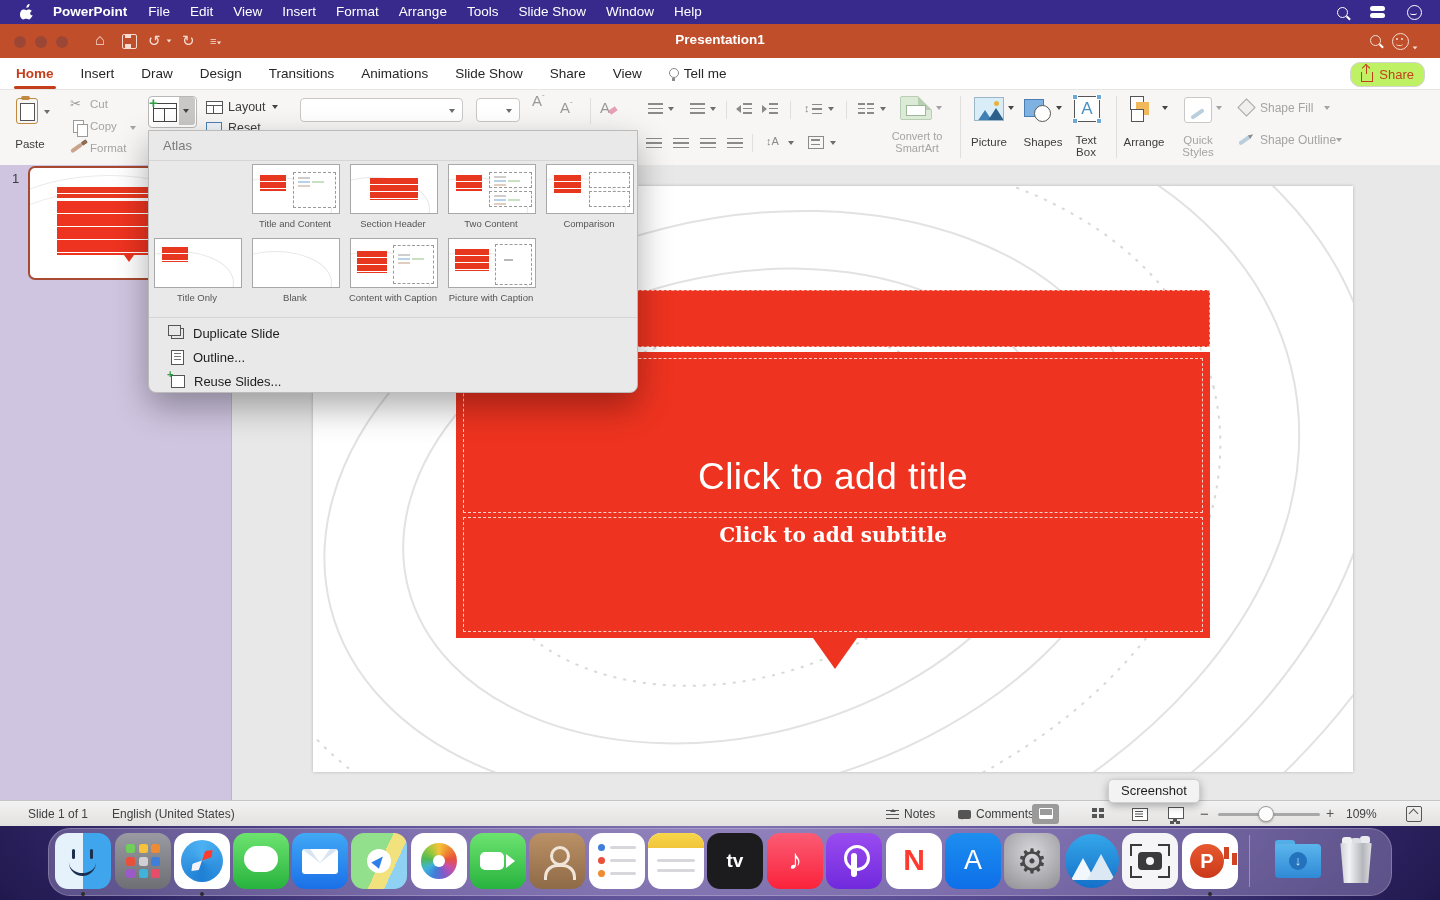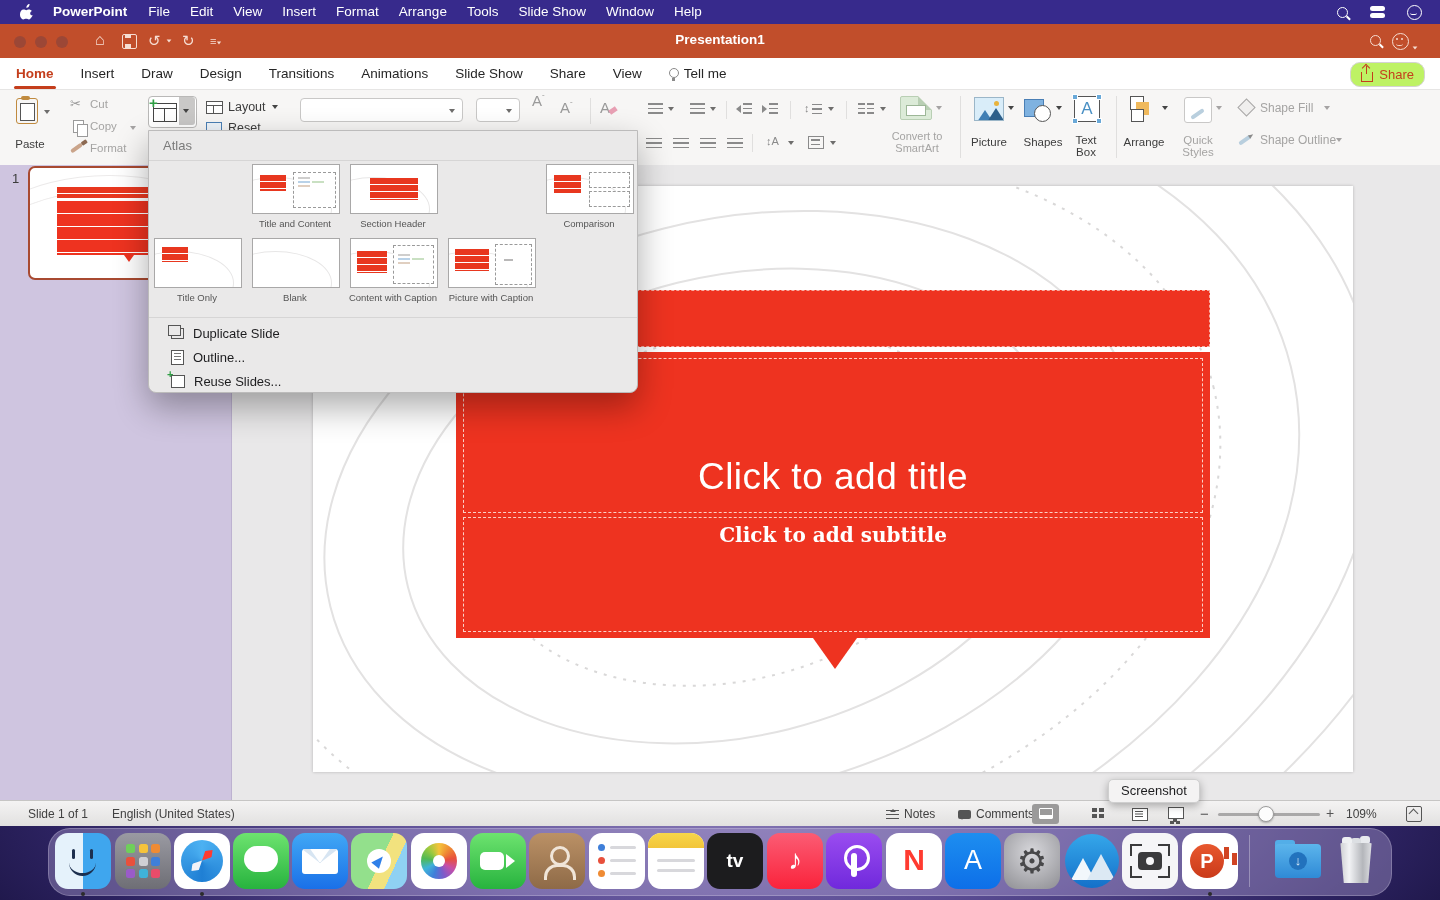--- a/index.html
+++ b/index.html
@@ -476,20 +476,32 @@
           </span>
         </div>
       <div class="lt-cap">Title and Content</div>
     </div>
     <div class="lt-cell" style="left:201px;top:33px">
       <div class="lt">
           <span class="rb lines" style="left:19px;top:13px;width:48px;height:22px"></span>
         </div>
       <div class="lt-cap">Section Header</div>
     </div>
+    <div class="lt-cell" style="left:299px;top:33px">
+      <div class="lt">
+          <span class="rb lines" style="left:7px;top:10px;width:26px;height:16px"></span>
+          <span class="db" style="left:40px;top:7px;width:41px;height:14px">
+            <i style="top:3px"></i>
+          </span>
+          <span class="db" style="left:40px;top:26px;width:41px;height:14px">
+            <i style="top:3px"></i>
+          </span>
+        </div>
+      <div class="lt-cap">Two Content</div>
+    </div>
     <div class="lt-cell" style="left:397px;top:33px">
       <div class="lt">
           <span class="rb lines" style="left:7px;top:10px;width:27px;height:18px"></span>
           <span class="db" style="left:42px;top:7px;width:39px;height:14px"></span>
           <span class="db" style="left:42px;top:26px;width:39px;height:14px"></span>
         </div>
       <div class="lt-cap">Comparison</div>
     </div>
 
     <div class="lt-cell" style="left:5px;top:107px">

